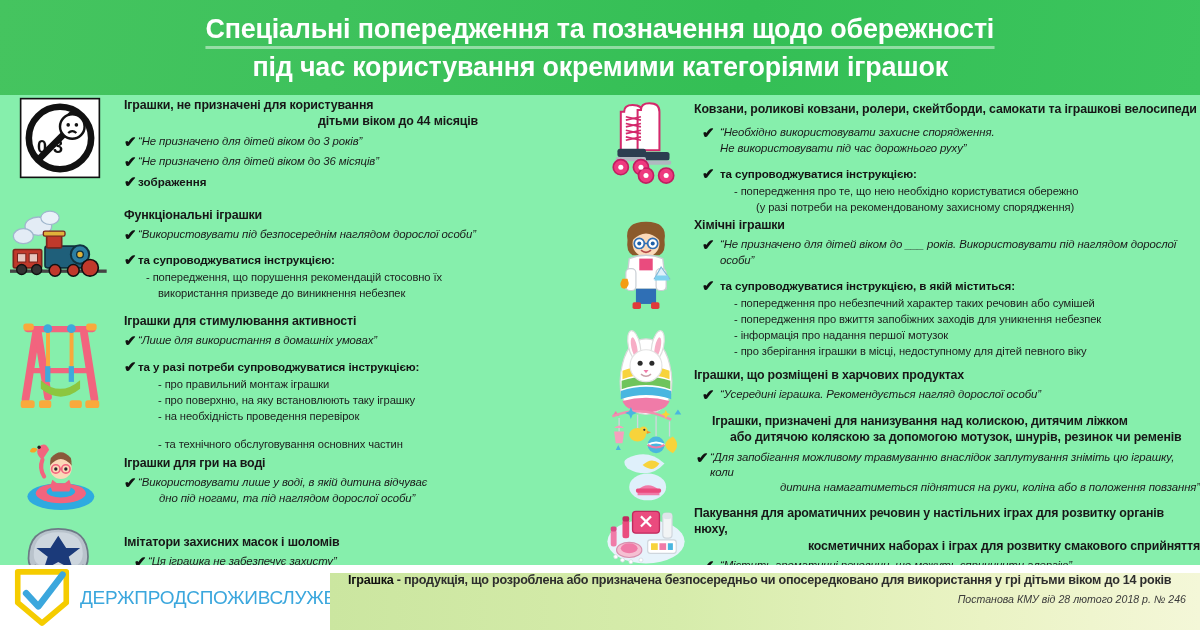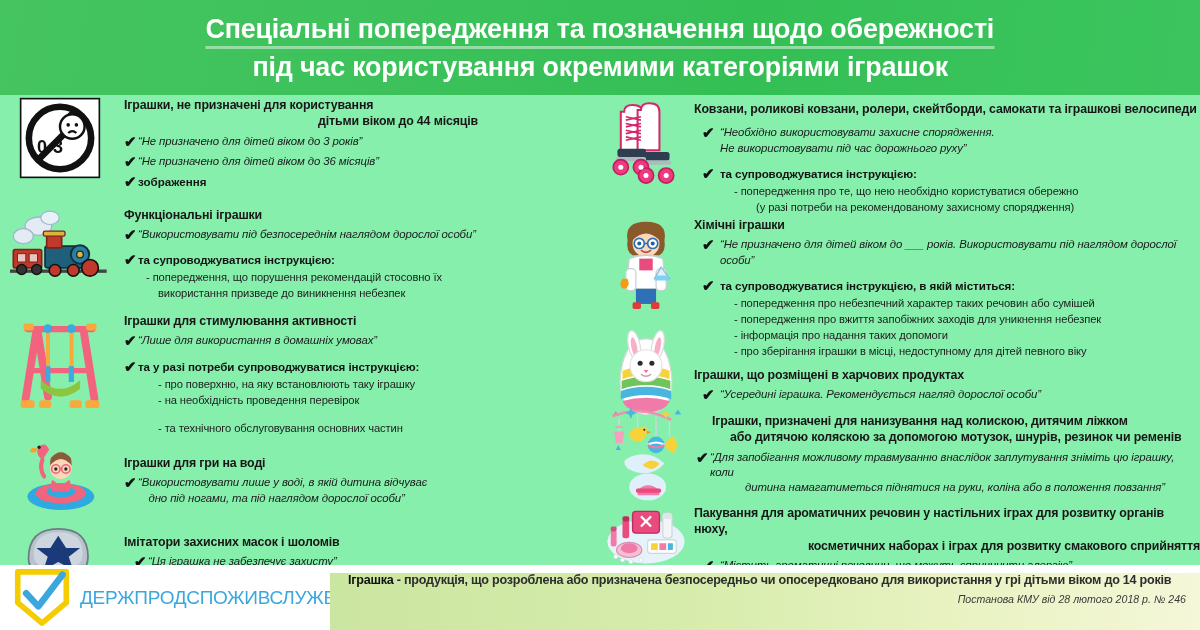--- a/index.html
+++ b/index.html
@@ -128,21 +128,21 @@
   }
   .dashlist li {
     font-size: 11.2px;
     color: #1d1d1d;
     line-height: 1.42;
     letter-spacing: -0.1px;
     padding-left: 22px;
   }
   .right-ind {
     display: block;
-    text-align: center;
+    text-align: right;
   }
 
   
   .footer {
     position: absolute;
     left: 0; top: 565px;
     width: 1200px;
     height: 65px;
     background: #ffffff;
   }
@@ -306,20 +306,21 @@
           <div class="blk-title">Іграшки для стимулювання активності</div>
           <div class="chk-row">
             <span class="chk">✔</span>
             <span class="quote">“Лише для використання в домашніх умовах”</span>
           </div>
           <div class="chk-row" style="margin-top:9px;">
             <span class="chk">✔</span>
             <span class="bold-lead">та у разі потреби супроводжуватися інструкцією:</span>
           </div>
           <ul class="dashlist">
+            <li style="padding-left:34px;">- про правильний монтаж іграшки</li>
             <li style="padding-left:34px;">- про поверхню, на яку встановлюють таку іграшку</li>
             <li style="padding-left:34px;">- на необхідність проведення перевірок</li>
             <li style="padding-left:34px;margin-top:12px;">- та технічного обслуговування основних частин</li>
           </ul>
         </div>
       </div>
 
       <div class="block" style="left:10px; top:348px; width:580px;">
         <div class="icon-slot" style="width:100px;">
           <svg class="ico" width="92" height="72" viewBox="0 0 110 86">
@@ -457,21 +458,21 @@
             <span class="chk">✔</span>
             <span class="quote" style="padding-left:4px;">“Не призначено для дітей віком до ___ років. Використовувати під наглядом дорослої особи”</span>
           </div>
           <div class="chk-row" style="margin-top:10px; padding-left:8px;">
             <span class="chk">✔</span>
             <span class="bold-lead" style="padding-left:4px;">та супроводжуватися інструкцією, в якій міститься:</span>
           </div>
           <ul class="dashlist">
             <li style="padding-left:40px;">- попередження про небезпечний характер таких речовин або сумішей</li>
             <li style="padding-left:40px;">- попередження про вжиття запобіжних заходів для уникнення небезпек</li>
-            <li style="padding-left:40px;">- інформація про надання таких допомоги</li>
+            <li style="padding-left:40px;">- інформація про надання першої мотузок</li>
             <li style="padding-left:40px;">- про зберігання іграшки в місці, недоступному для дітей певного віку</li>
           </ul>
         </div>
       </div>
 
       <div class="block" style="left:4px; top:226px; width:596px;">
         <div class="icon-slot" style="width:84px;">
           <svg class="ico" width="92" height="118" viewBox="0 0 100 126">
             <path d="M50 14 q24 0 30 40 q6 46 -30 50 q-36 -4 -30 -50 q6 -40 30 -40z" fill="#ffffff" stroke="#d8d8d8" stroke-width="1.4"></path>
             <path d="M22 52 q28 -10 56 0 l0 10 q-28 -10 -56 0z" fill="#f7d33b"></path>

